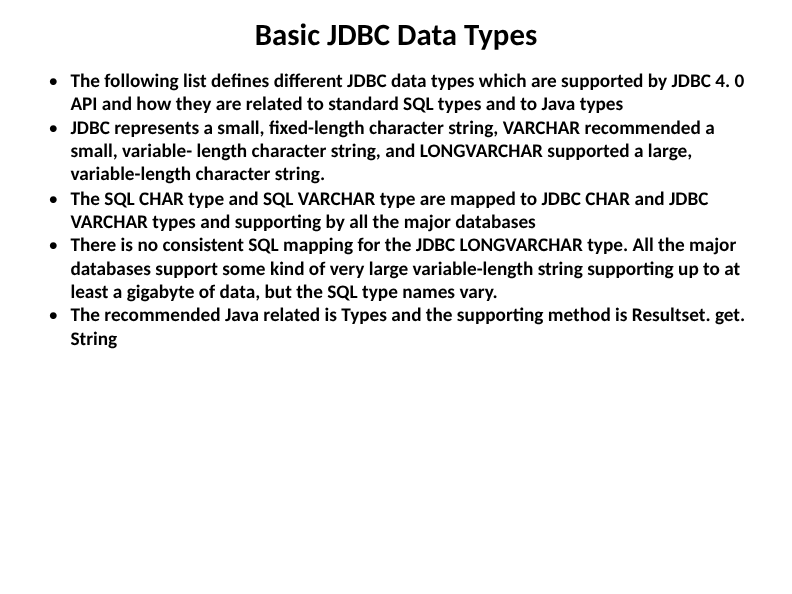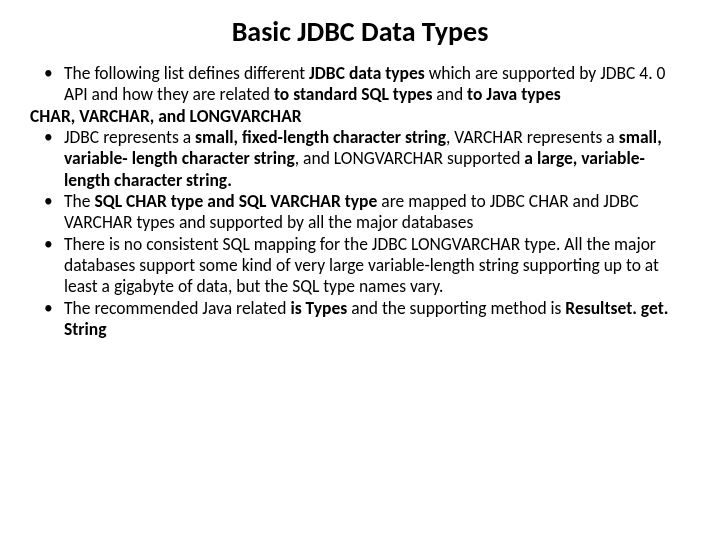--- a/index.html
+++ b/index.html
@@ -33,50 +33,47 @@
   }
   .bullet {
     width: 34px;
     flex: 0 0 34px;
     text-align: left;
     padding-left: 14px;
     box-sizing: border-box;
   }
   .text {
     flex: 1;
+    font-weight: bold;
   }
   .flush .text {
     margin-left: -34px;
     padding-left: 0;
   }
   .flush .bullet {
     visibility: hidden;
   }
 </style>
 </head>
 <body>
 
 <div class="slide">
   <div class="title">Basic JDBC Data Types</div>
   <div class="body" id="body">
       <div class="item">
         <div class="bullet">•</div>
         <div class="text"><span>The following list defines different </span><b>JDBC data types </b><span>which are supported by JDBC 4. 0 API and how they are related </span><b>to standard SQL types </b><span>and </span><b>to Java types</b></div>
       </div>
-      <div class="item flush">
+      <div class="item">
         <div class="bullet">•</div>
-        <div class="text"><b>CHAR, VARCHAR, and LONGVARCHAR</b></div>
+        <div class="text"><span> JDBC represents a </span><b>small, fixed-length character string</b><span>, VARCHAR recommended a </span><b>small, variable- length character string</b><span>, and LONGVARCHAR supported </span><b>a large, variable-length character string.</b></div>
       </div>
       <div class="item">
         <div class="bullet">•</div>
-        <div class="text"><span> JDBC represents a </span><b>small, fixed-length character string</b><span>, VARCHAR represents a </span><b>small, variable- length character string</b><span>, and LONGVARCHAR supported </span><b>a large, variable-length character string.</b></div>
-      </div>
-      <div class="item">
-        <div class="bullet">•</div>
-        <div class="text"><span>The </span><b>SQL CHAR type and  SQL VARCHAR type </b><span>are mapped to JDBC CHAR and JDBC VARCHAR types and supported by all the major databases</span></div>
+        <div class="text"><span>The </span><b>SQL CHAR type and  SQL VARCHAR type </b><span>are mapped to JDBC CHAR and JDBC VARCHAR types and supporting by all the major databases</span></div>
       </div>
       <div class="item">
         <div class="bullet">•</div>
         <div class="text"><span>There is no consistent SQL mapping for the JDBC LONGVARCHAR type. All the major databases support some kind of very large variable-length string supporting up to at least a gigabyte of data, but the SQL type names vary.</span></div>
       </div>
       <div class="item">
         <div class="bullet">•</div>
         <div class="text"><span>The recommended Java related </span><b>is Types  </b><span>and the supporting method is </span><b>Resultset. get. String</b></div>
       </div>
     </div>

